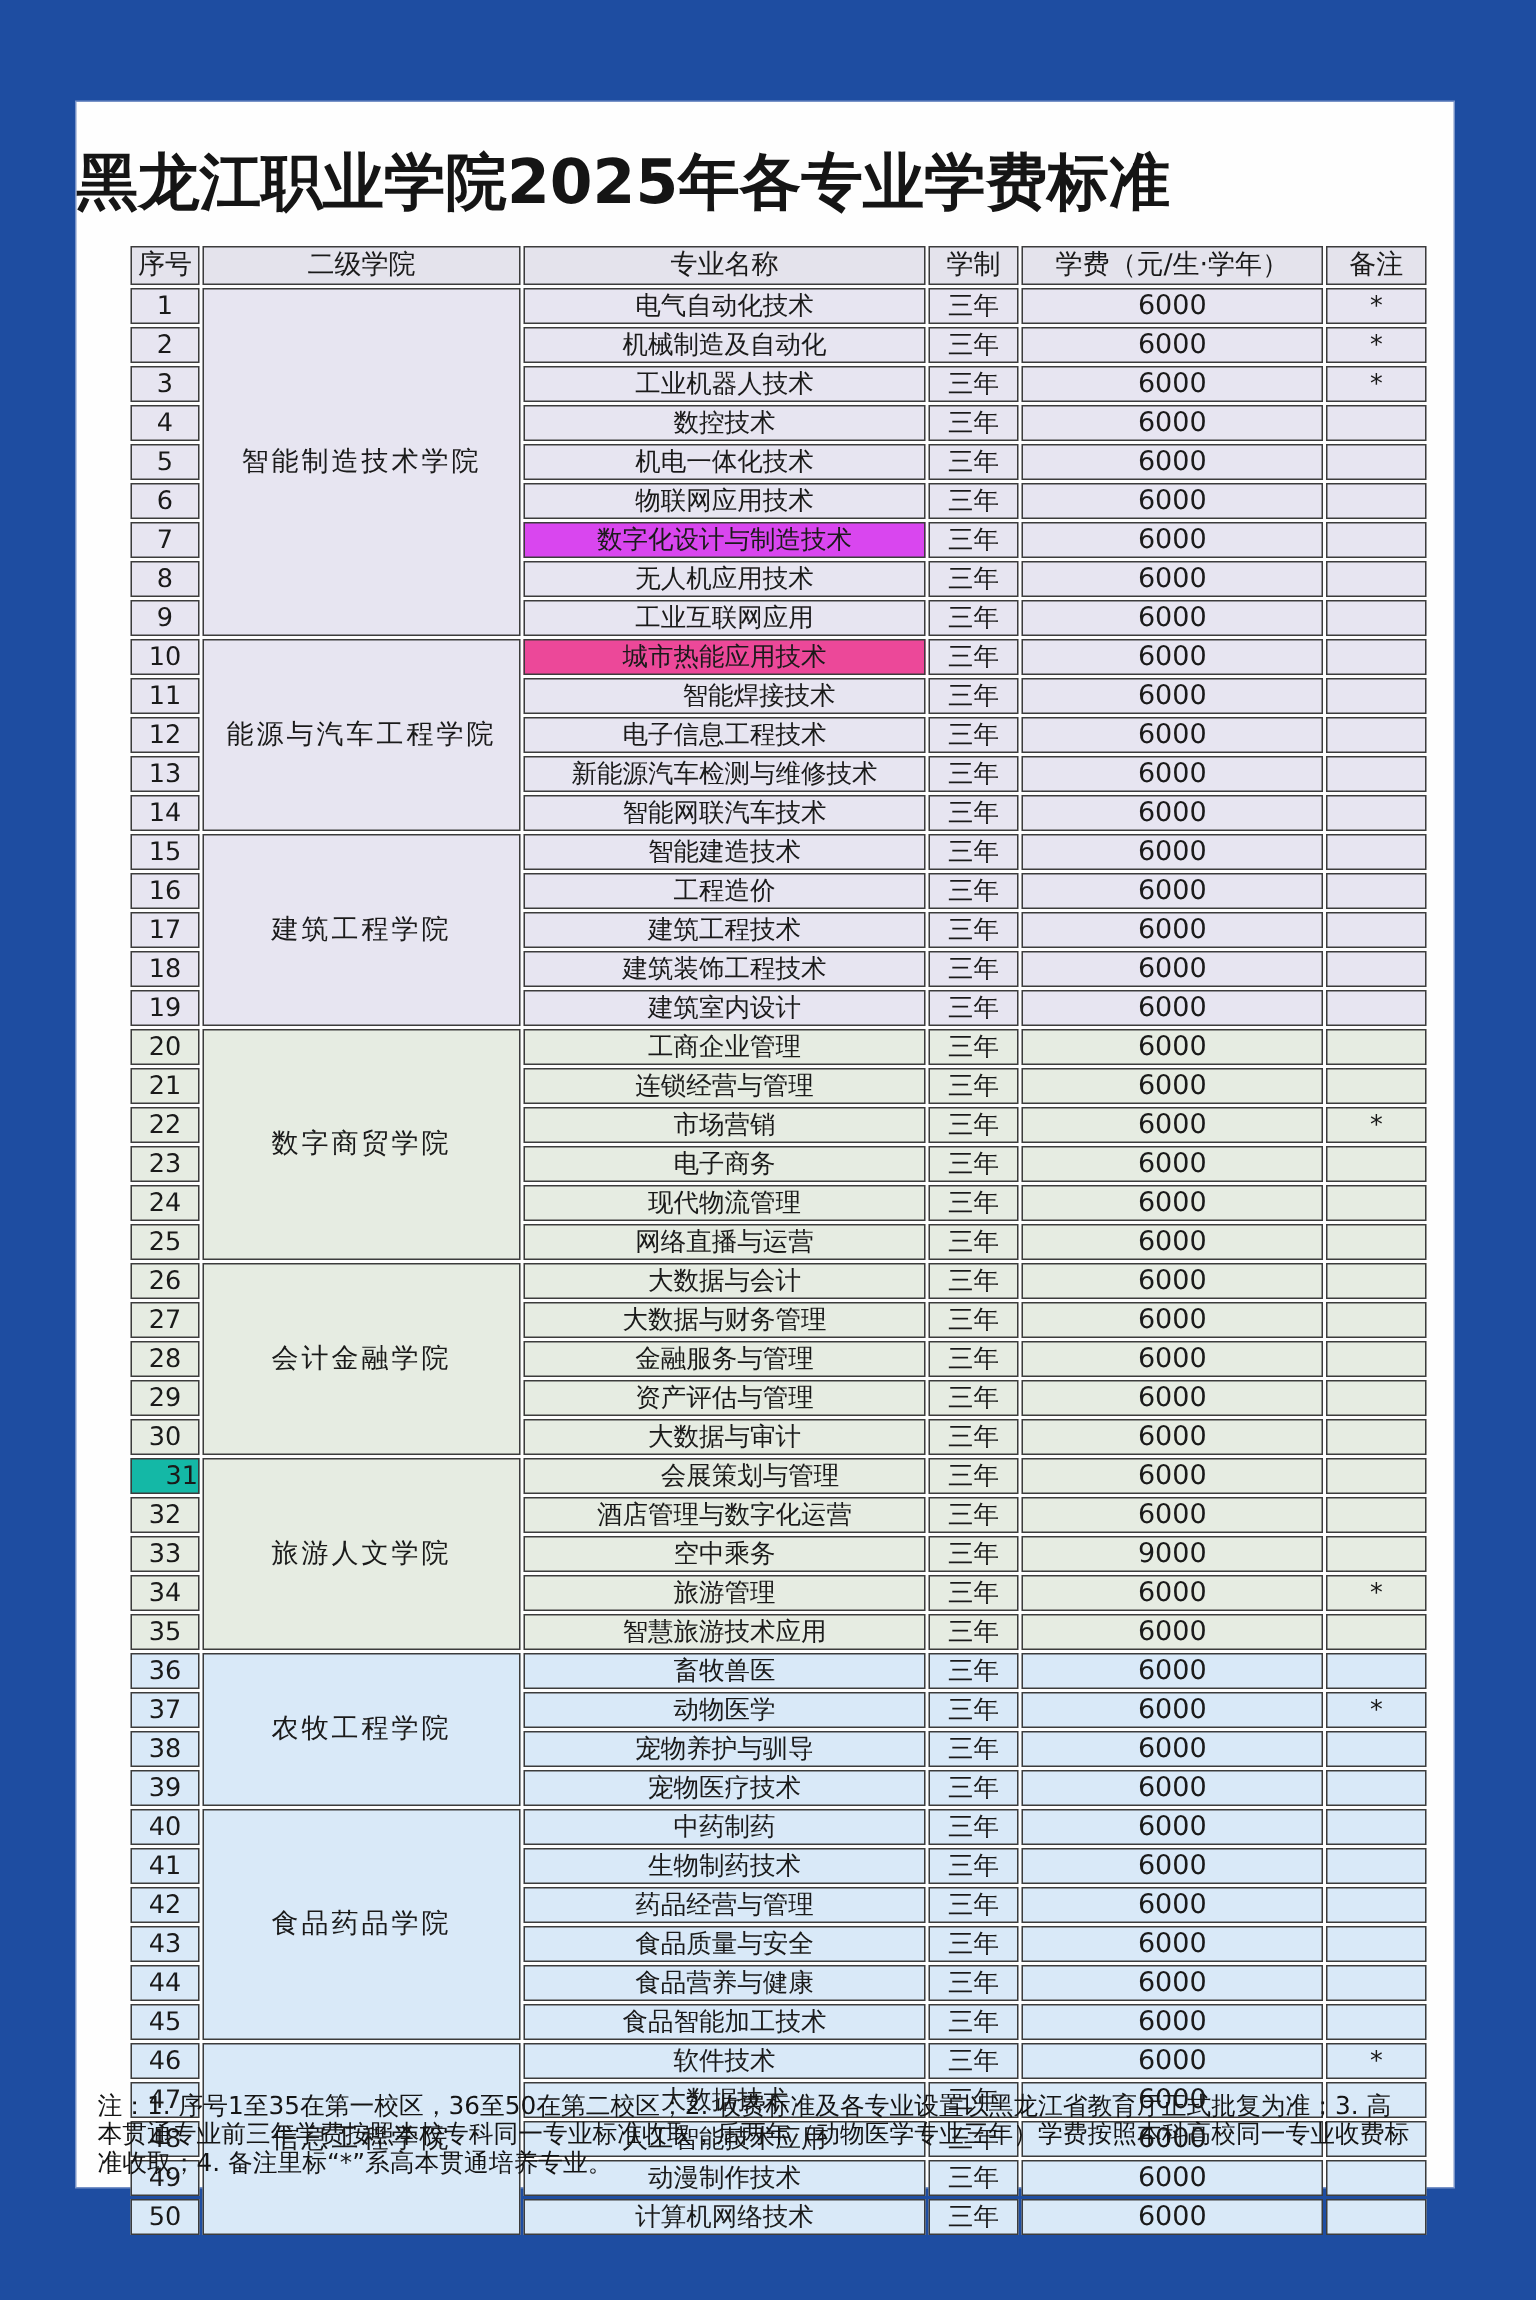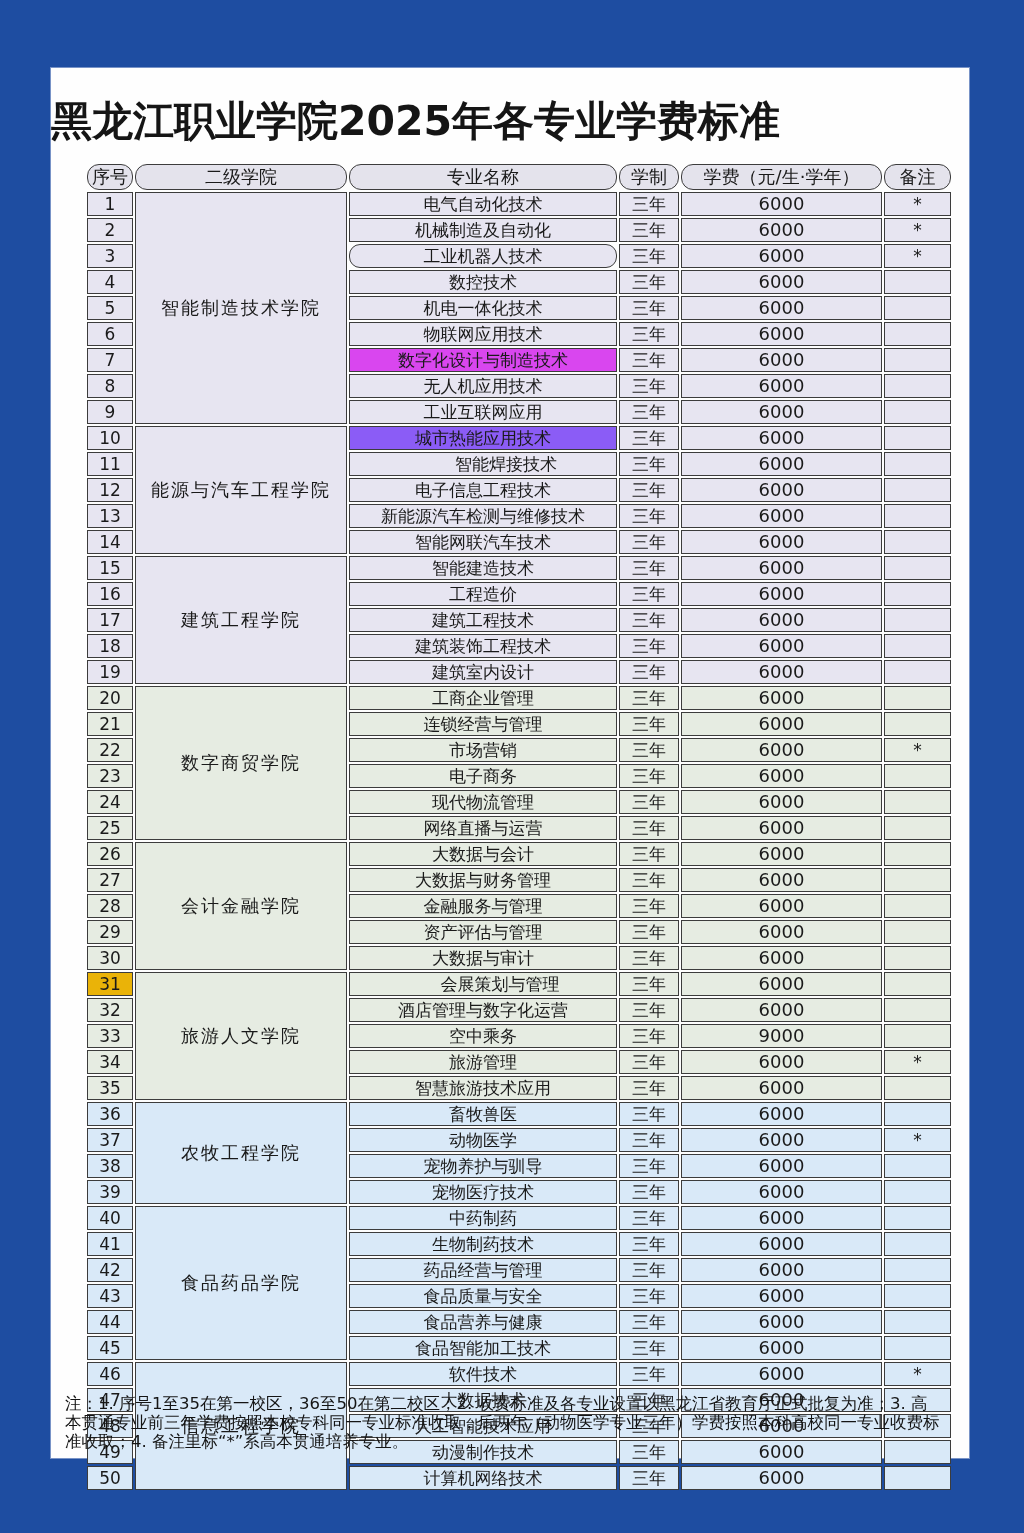--- a/index.html
+++ b/index.html
@@ -49,21 +49,20 @@
     color: #1a1a1a;
     overflow: hidden;
     white-space: nowrap;
   }
   table.fee-table th {
     background: #e4e3ec;
     font-weight: normal;
     font-size: 18px;
     height: 24px;
     line-height: 24px;
-    border-radius: 12px;
   }
   table.fee-table td.college { font-size: 18px; letter-spacing: 2px; }
   table.fee-table td.fee { font-size: 18px; }
   .footnote {
     position: absolute;
     left: 14px; top: 1326px;
     width: 876px;
     margin: 0;
     font-size: 16.5px;
     line-height: 19px;
@@ -108,21 +107,21 @@
           </tr>
           <tr>
             <td style="background: rgb(231, 229, 241);">2</td>
             <td style="background: rgb(231, 229, 241);">机械制造及自动化</td>
             <td style="background: rgb(231, 229, 241);">三年</td>
             <td class="fee" style="background: rgb(231, 229, 241);">6000</td>
             <td style="background: rgb(231, 229, 241);">*</td>
           </tr>
           <tr>
             <td style="background: rgb(231, 229, 241);">3</td>
-            <td style="background: rgb(231, 229, 241); border-radius: 11px;">工业机器人技术</td>
+            <td style="background: rgb(231, 229, 241);">工业机器人技术</td>
             <td style="background: rgb(231, 229, 241);">三年</td>
             <td class="fee" style="background: rgb(231, 229, 241);">6000</td>
             <td style="background: rgb(231, 229, 241);">*</td>
           </tr>
           <tr>
             <td style="background: rgb(231, 229, 241);">4</td>
             <td style="background: rgb(231, 229, 241);">数控技术</td>
             <td style="background: rgb(231, 229, 241);">三年</td>
             <td class="fee" style="background: rgb(231, 229, 241);">6000</td>
             <td style="background: rgb(231, 229, 241);"></td>
@@ -158,21 +157,21 @@
           <tr>
             <td style="background: rgb(231, 229, 241);">9</td>
             <td style="background: rgb(231, 229, 241);">工业互联网应用</td>
             <td style="background: rgb(231, 229, 241);">三年</td>
             <td class="fee" style="background: rgb(231, 229, 241);">6000</td>
             <td style="background: rgb(231, 229, 241);"></td>
           </tr>
           <tr>
             <td style="background: rgb(231, 229, 241);">10</td>
             <td class="college" rowspan="5" style="background: rgb(231, 229, 241);">能源与汽车工程学院</td>
-            <td style="background: #8b5cf6;">城市热能应用技术</td>
+            <td style="background: #ec4899;">城市热能应用技术</td>
             <td style="background: rgb(231, 229, 241);">三年</td>
             <td class="fee" style="background: rgb(231, 229, 241);">6000</td>
             <td style="background: rgb(231, 229, 241);"></td>
           </tr>
           <tr>
             <td style="background: rgb(231, 229, 241);">11</td>
             <td style="background: rgb(231, 229, 241); padding-left: 46px;">智能焊接技术</td>
             <td style="background: rgb(231, 229, 241);">三年</td>
             <td class="fee" style="background: rgb(231, 229, 241);">6000</td>
             <td style="background: rgb(231, 229, 241);"></td>
@@ -307,21 +306,21 @@
             <td style="background: rgb(230, 236, 226);"></td>
           </tr>
           <tr>
             <td style="background: rgb(230, 236, 226);">30</td>
             <td style="background: rgb(230, 236, 226);">大数据与审计</td>
             <td style="background: rgb(230, 236, 226);">三年</td>
             <td class="fee" style="background: rgb(230, 236, 226);">6000</td>
             <td style="background: rgb(230, 236, 226);"></td>
           </tr>
           <tr>
-            <td style="background: #eab308;">31</td>
+            <td style="background: #14b8a6; text-align: right;">31</td>
             <td class="college" rowspan="5" style="background: rgb(230, 236, 226);">旅游人文学院</td>
             <td style="background: rgb(230, 236, 226); padding-left: 34px;">会展策划与管理</td>
             <td style="background: rgb(230, 236, 226);">三年</td>
             <td class="fee" style="background: rgb(230, 236, 226);">6000</td>
             <td style="background: rgb(230, 236, 226);"></td>
           </tr>
           <tr>
             <td style="background: rgb(230, 236, 226);">32</td>
             <td style="background: rgb(230, 236, 226);">酒店管理与数字化运营</td>
             <td style="background: rgb(230, 236, 226);">三年</td>

